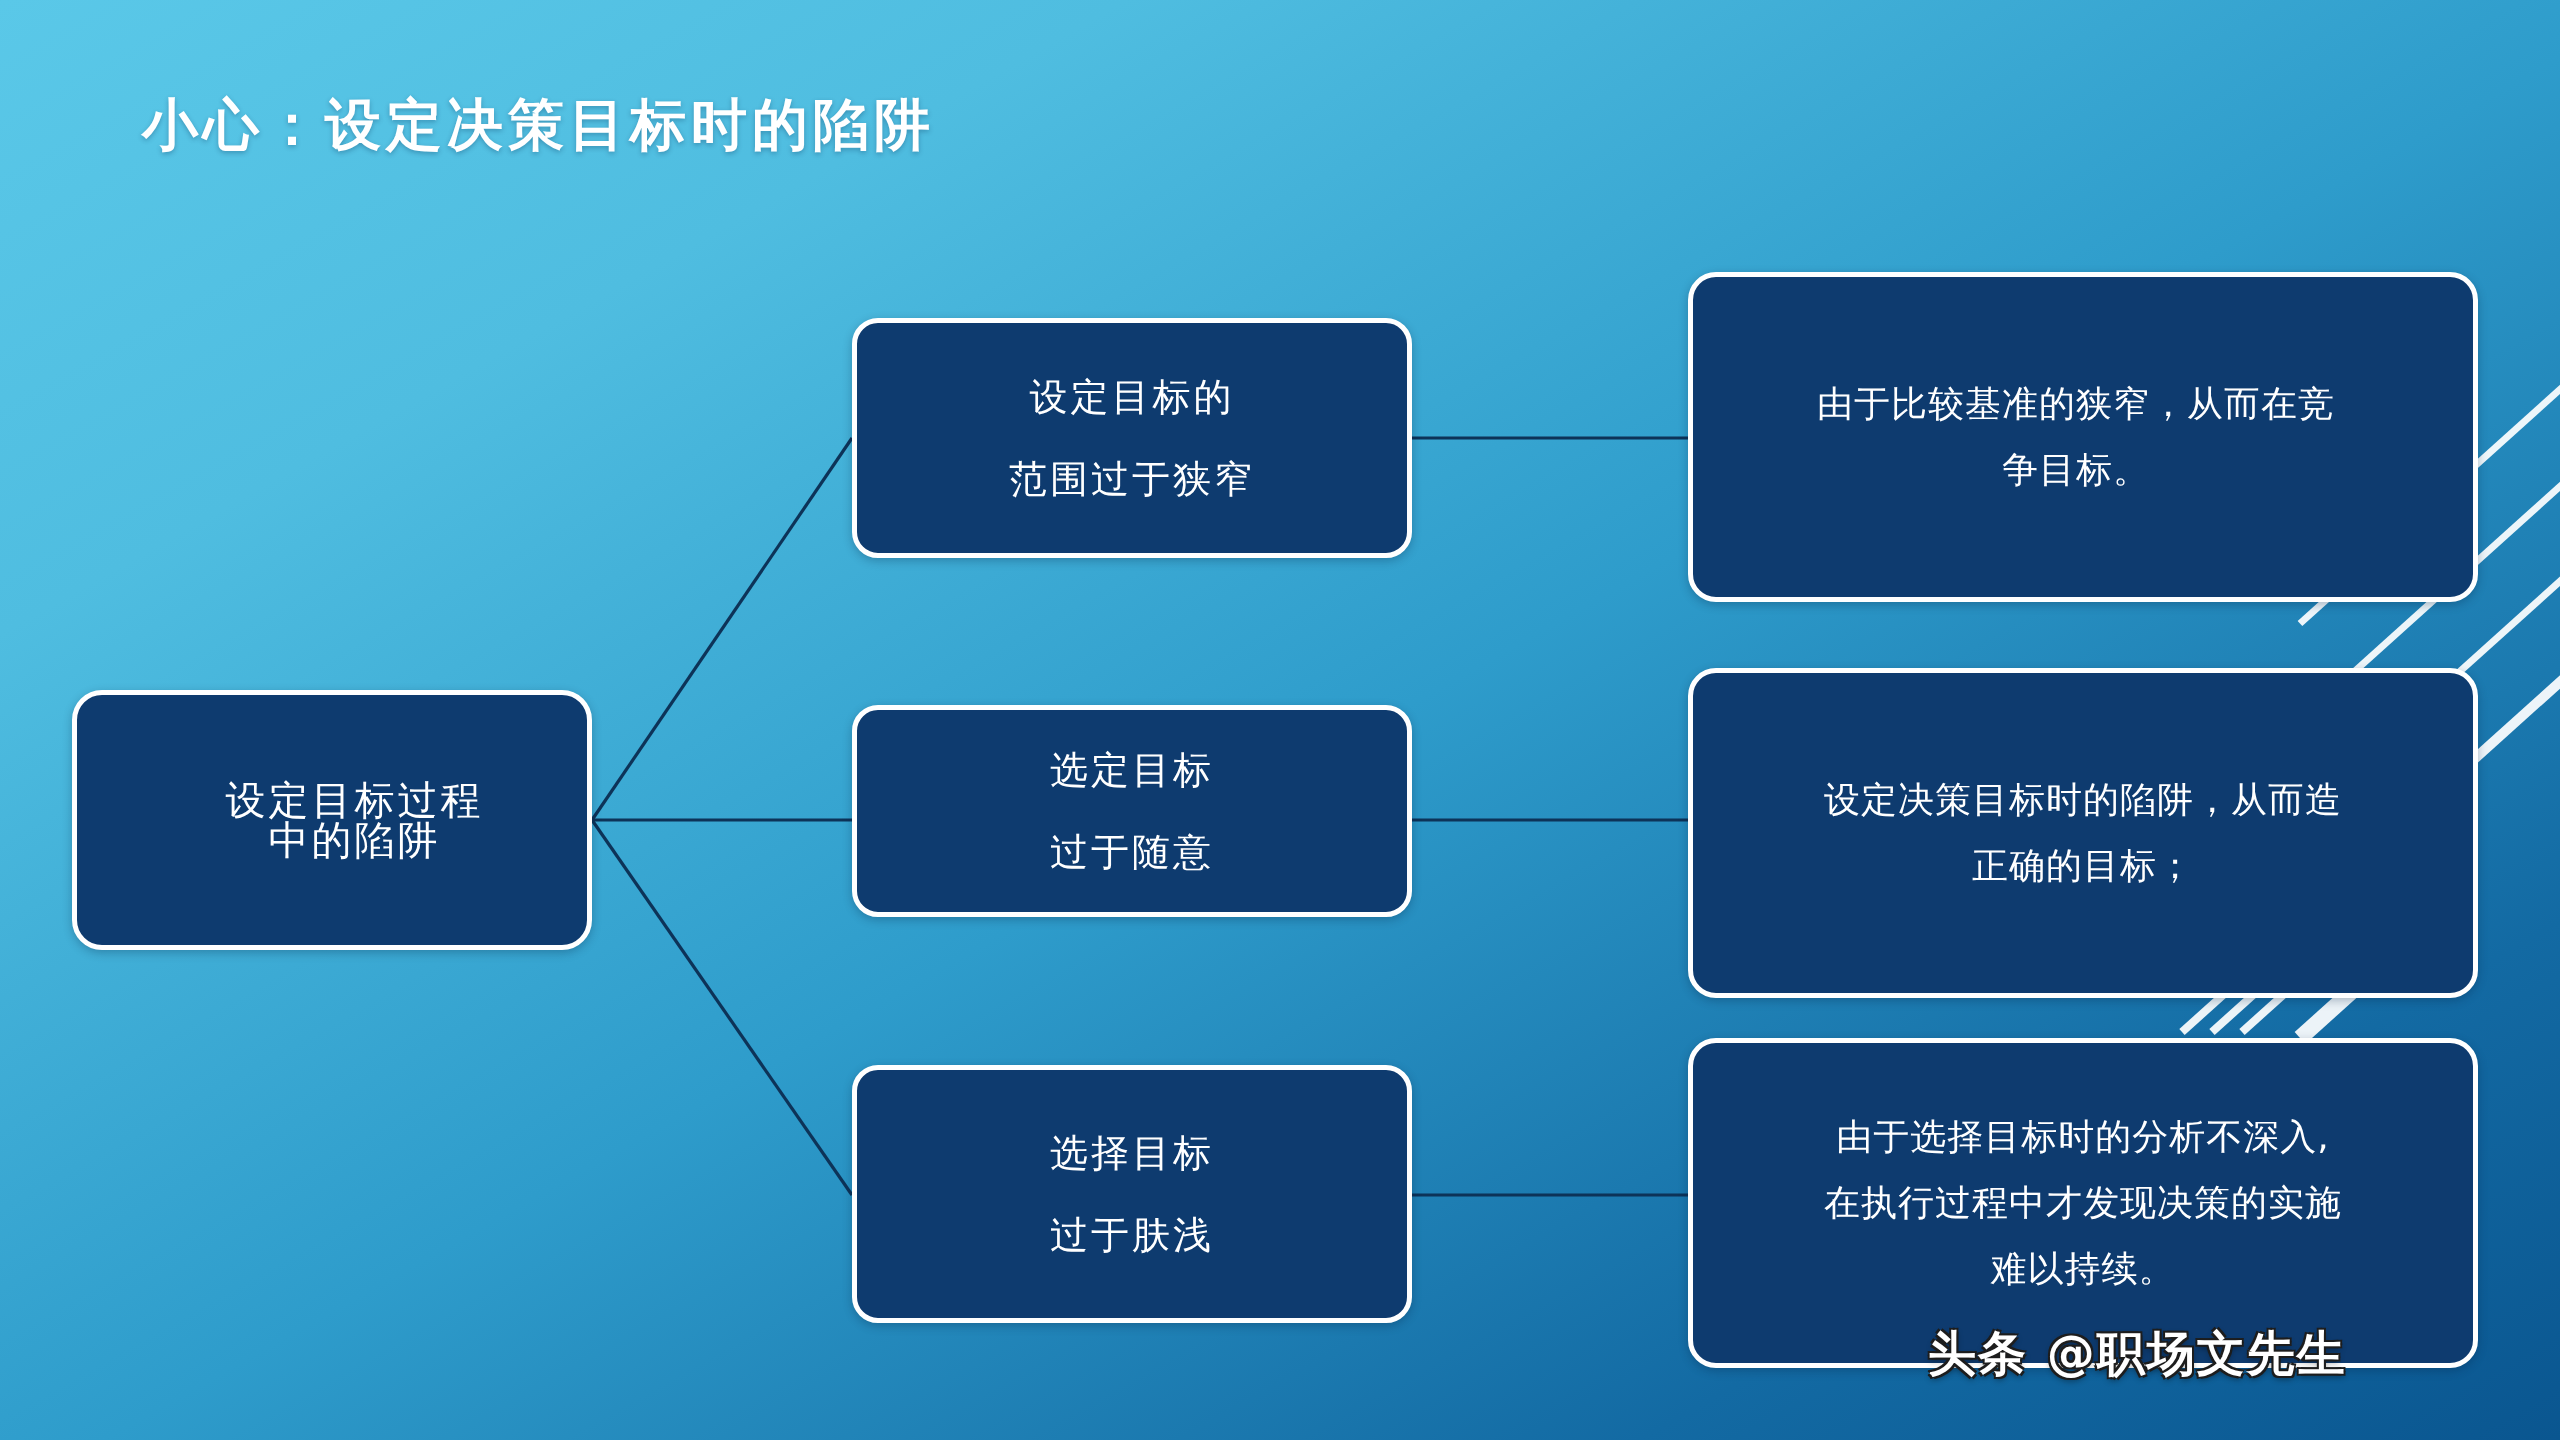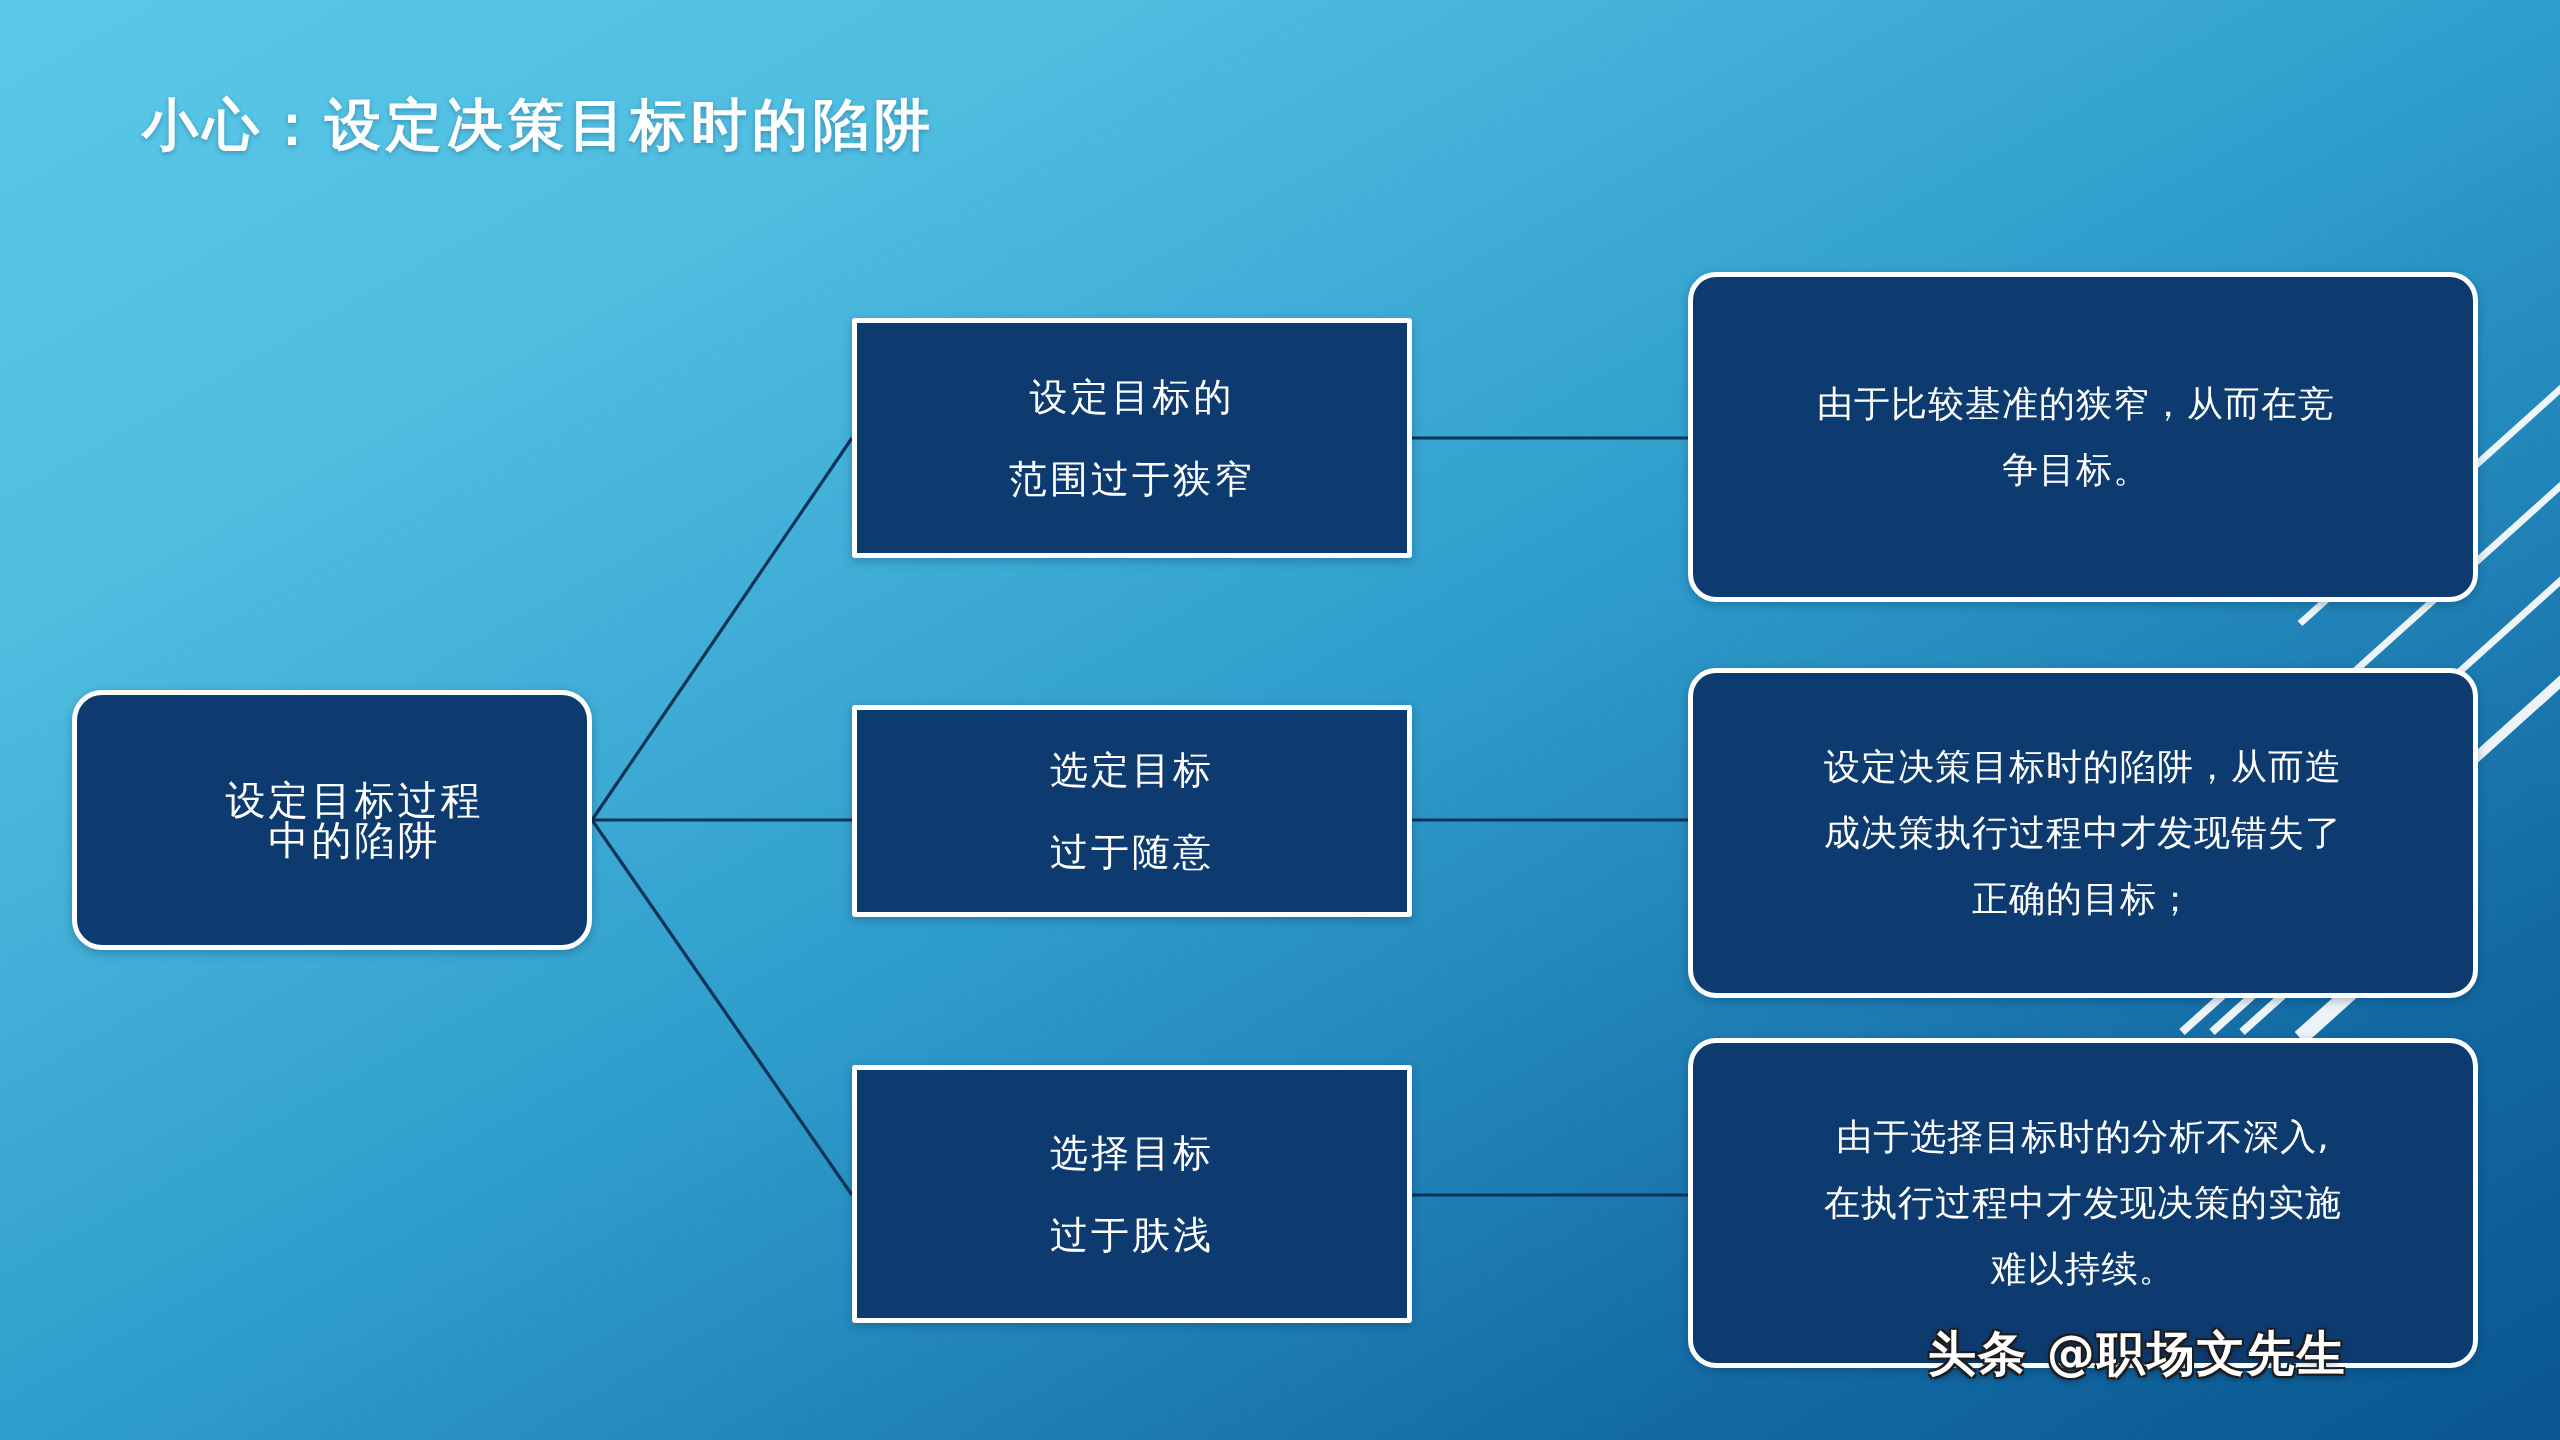--- a/index.html
+++ b/index.html
@@ -85,21 +85,21 @@
     font-size: 40px;
     letter-spacing: 3px;
     line-height: 1.0;
   }
   .node-root .line + .line { }
 
   
   .node-mid {
     left: 852px;
     width: 560px;
-    border-radius: 3px;
+    border-radius: 26px;
   }
   .node-mid .line {
     font-size: 38px;
     letter-spacing: 3px;
     line-height: 1.0;
   }
   .node-mid .line + .line { margin-top: 44px; }
   .mid-1 { top: 318px; height: 240px; }
   .mid-2 { top: 705px; height: 212px; }
   .mid-3 { top: 1065px; height: 258px; }
@@ -191,21 +191,20 @@
     <span class="line">过于肤浅</span>
   </div>
 
   <div class="node node-right right-1">
     <span class="line">由于比较基准的狭窄，从而在竞</span>
     <span class="line">争目标。</span>
   </div>
 
   <div class="node node-right right-2">
     <span class="line">设定决策目标时的陷阱，从而造</span>
-    <span class="line">成决策执行过程中才发现错失了</span>
     <span class="line">正确的目标；</span>
   </div>
 
   <div class="node node-right right-3">
     <span class="line">由于选择目标时的分析不深入,</span>
     <span class="line">在执行过程中才发现决策的实施</span>
     <span class="line">难以持续。</span>
   </div>
 
   <div class="watermark">头条 @职场文先生</div>

